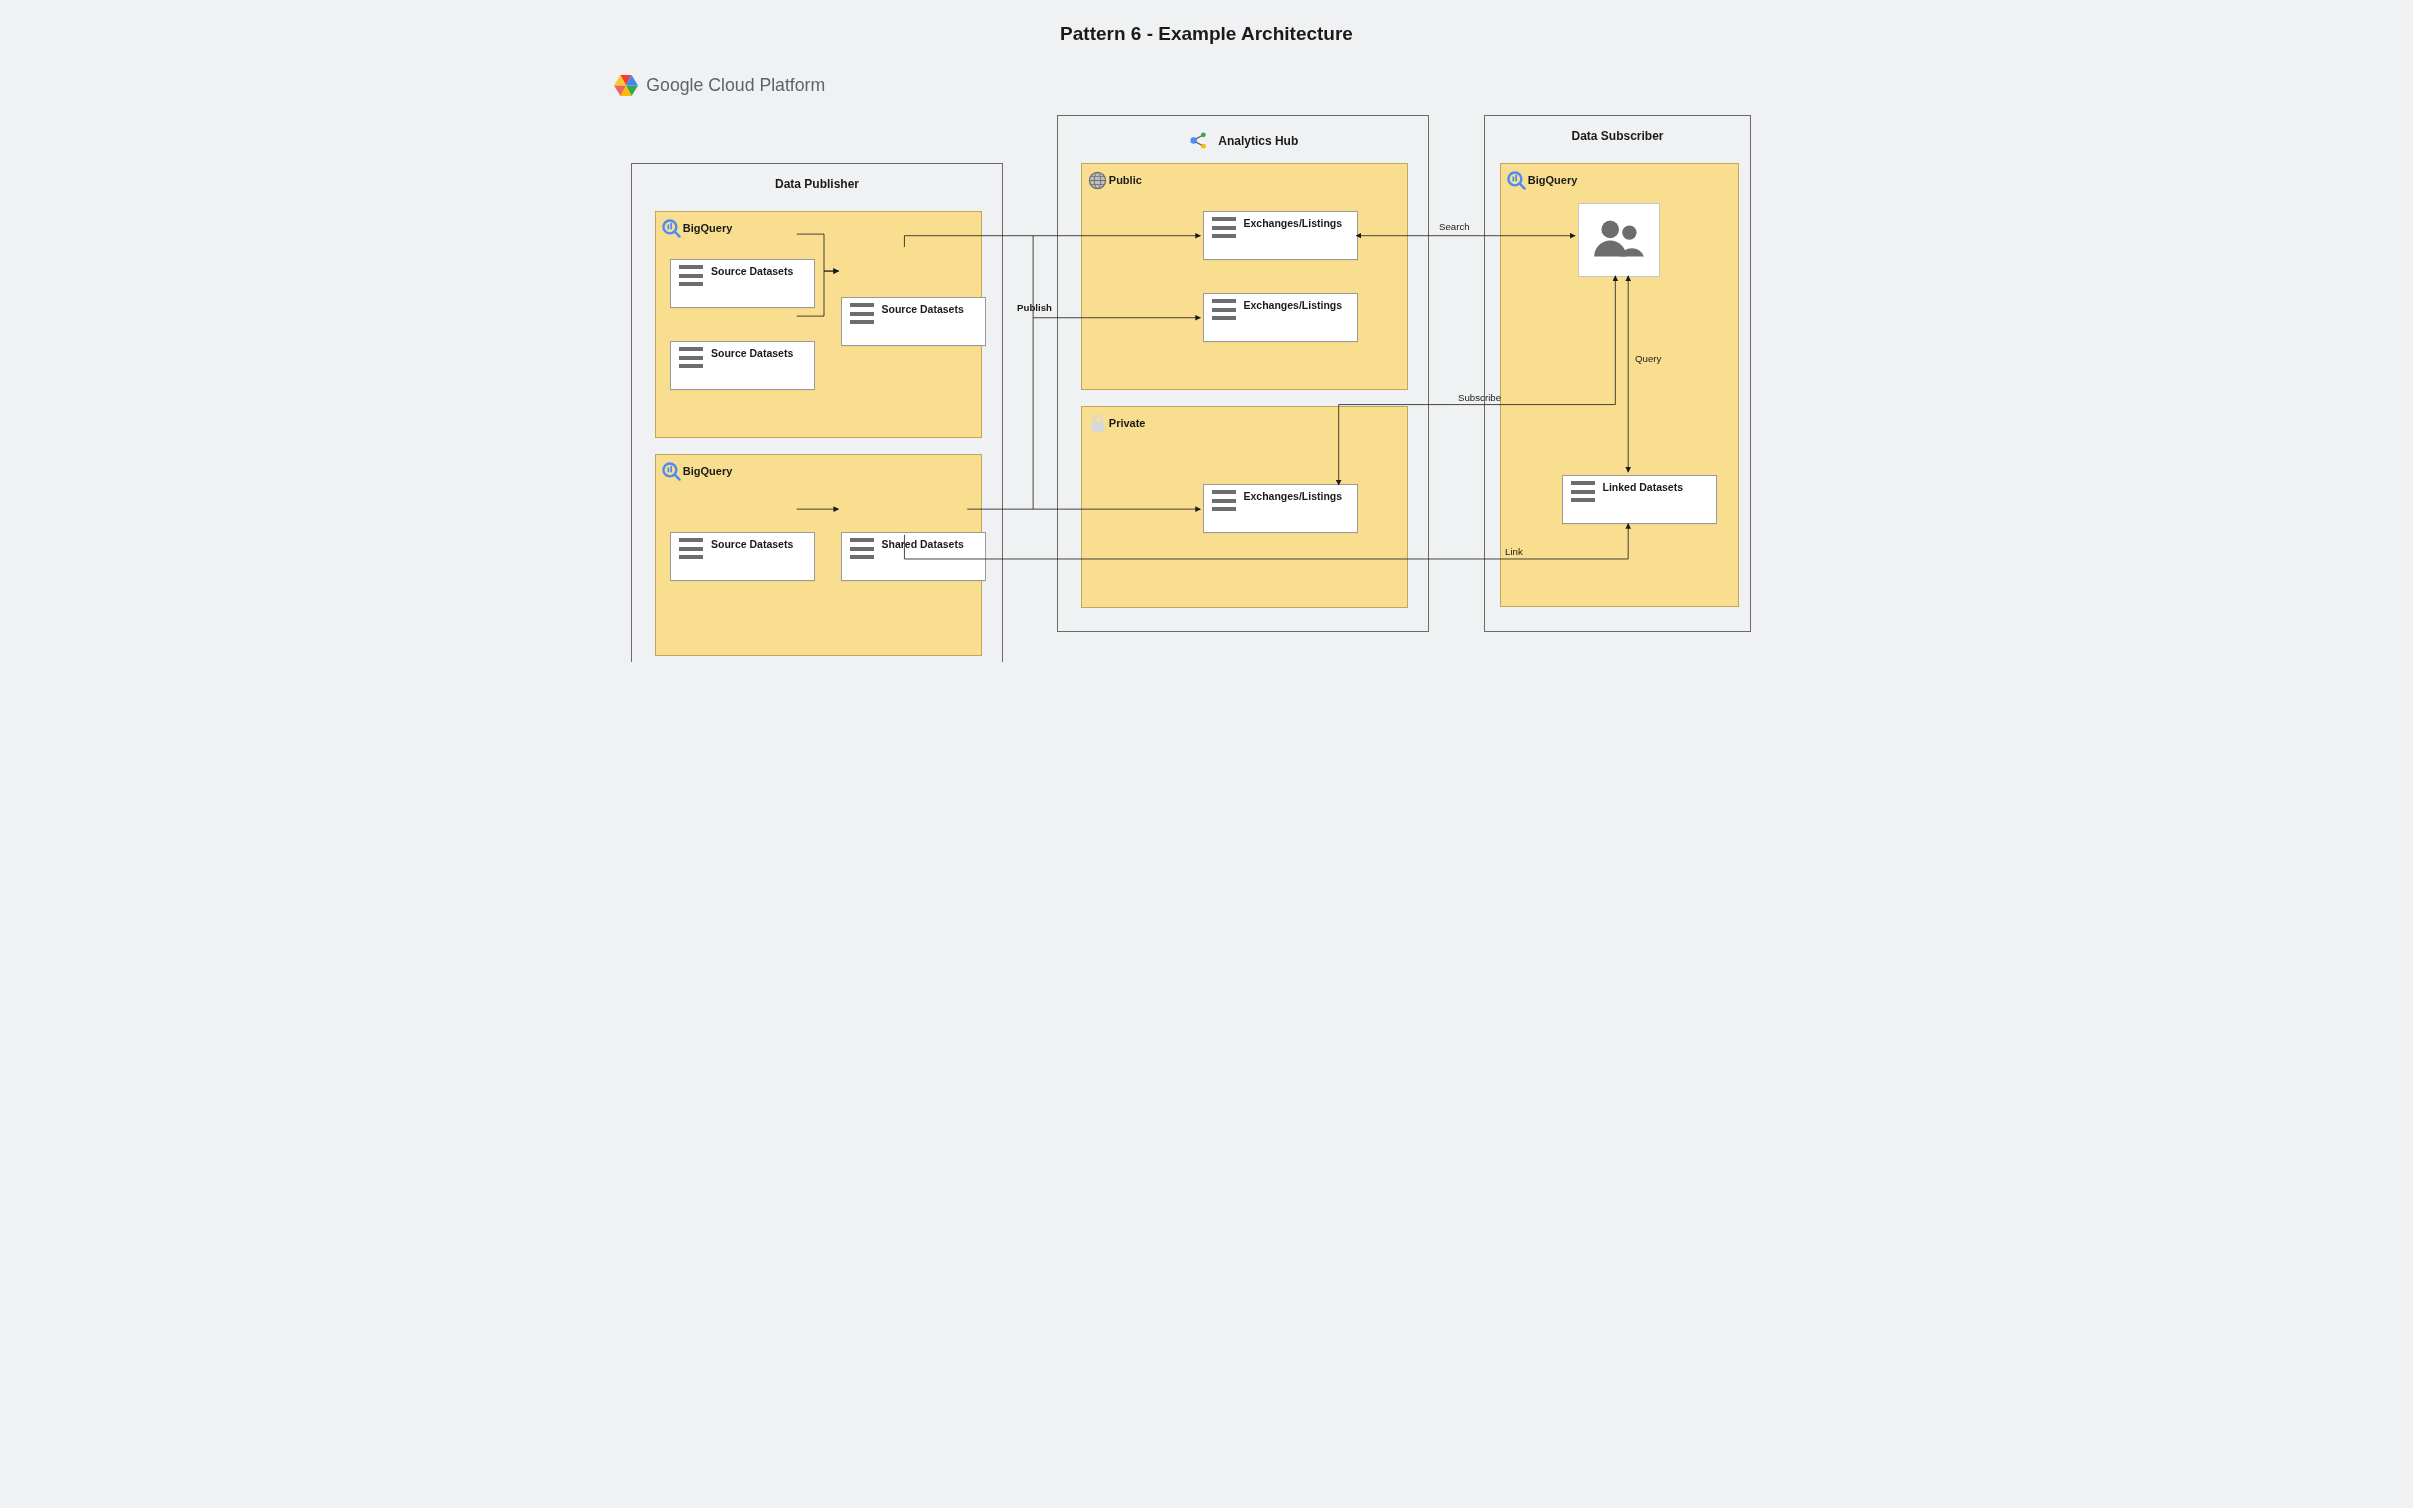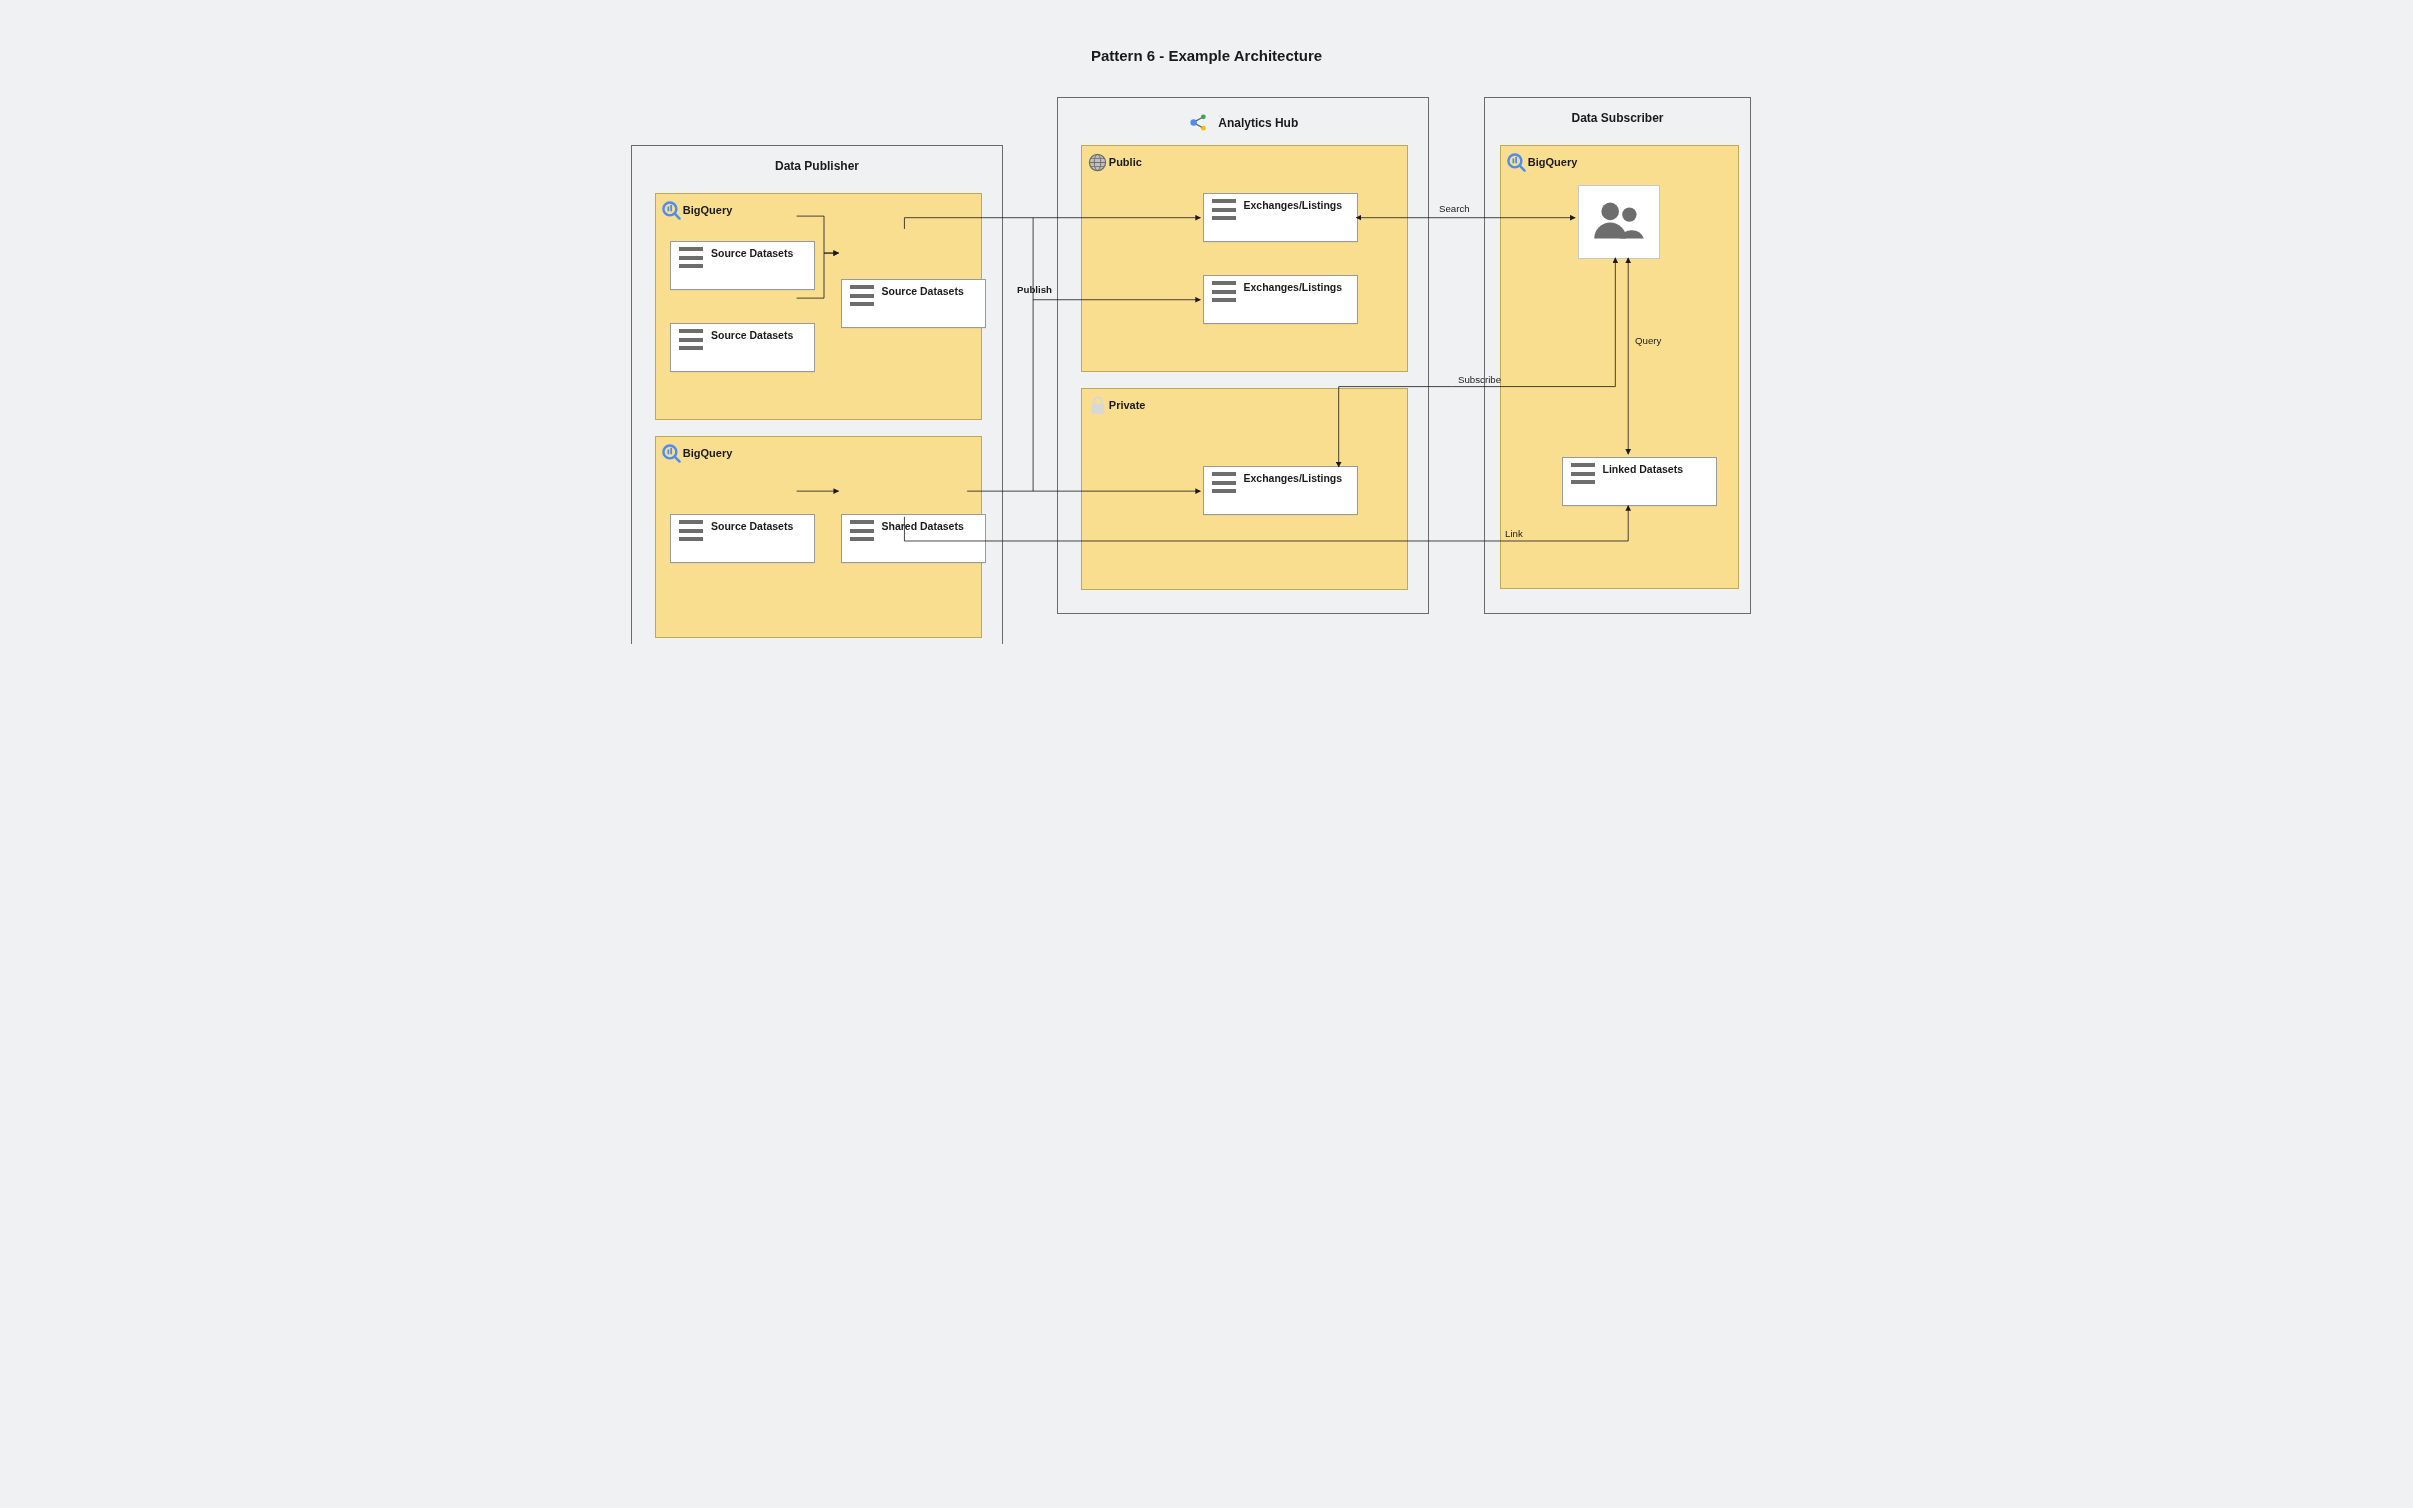--- a/index.html
+++ b/index.html
@@ -12,22 +12,21 @@
   .page {
     width: 1207px;
     margin: 0 auto;
     position: relative;
   }
   .title-bar {
     width: 100%;
     text-align: center;
     padding: 22.5px 0 19.3px;
     font-weight: 700;
-    font-size: 15px;
-    margin-top: 24px;
+    font-size: 19px;
   }
   .brand {
     display: flex;
     align-items: center;
     gap: 8px;
     padding: 11.3px 0 4.8px 11.3px;
     font-size: 17.7px;
     color: #5f6368;
   }
   .brand .g {
@@ -119,20 +118,34 @@
     font-weight:700; font-size:12px; padding:13px 0 8px;text-align:center;
   }
 </style>
 </head>
 <body>
 
 <div class="page">
 
   <div class="title-bar">Pattern 6 - Example Architecture</div>
 
+  <div class="brand">
+    <span class="brand-icon">
+      <svg width="24" height="21" viewBox="0 0 30 26">
+        <polygon points="8,0 22,0 30,13 22,26 8,26 0,13" fill="none"></polygon>
+        <polygon points="8,0 22,0 15,13" fill="#ea4335"></polygon>
+        <polygon points="22,0 30,13 15,13" fill="#4285f4"></polygon>
+        <polygon points="30,13 22,26 15,13" fill="#34a853"></polygon>
+        <polygon points="8,26 22,26 15,13" fill="#fbbc04"></polygon>
+        <polygon points="0,13 8,26 15,13" fill="#ea4335" opacity=".8"></polygon>
+        <polygon points="8,0 0,13 15,13" fill="#fbbc04" opacity=".8"></polygon>
+      </svg>
+    </span>
+    <span class="g"><span>Google</span> <span style="font-weight:300">Cloud Platform</span></span>
+  </div>
 
   <div class="canvas">
 
     <div class="col" style="left:0px; top:0px; width:370px; height:515px;margin-top:48px;">
       <div class="col-title">Data Publisher</div>
 
       <div class="card" style="left:22.5px; top:47px; width:325px; height:225px;">
         <div class="card-head">
           <span class="bq-icon">
             <svg width="21" height="21" viewBox="0 0 26 26">

